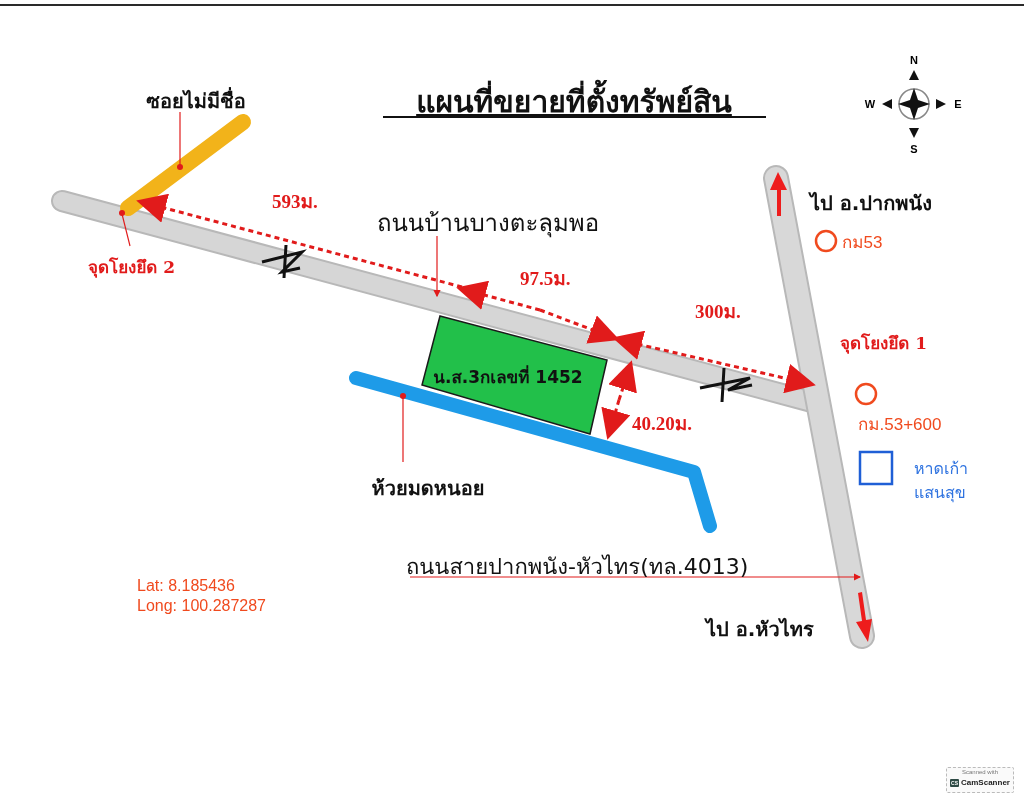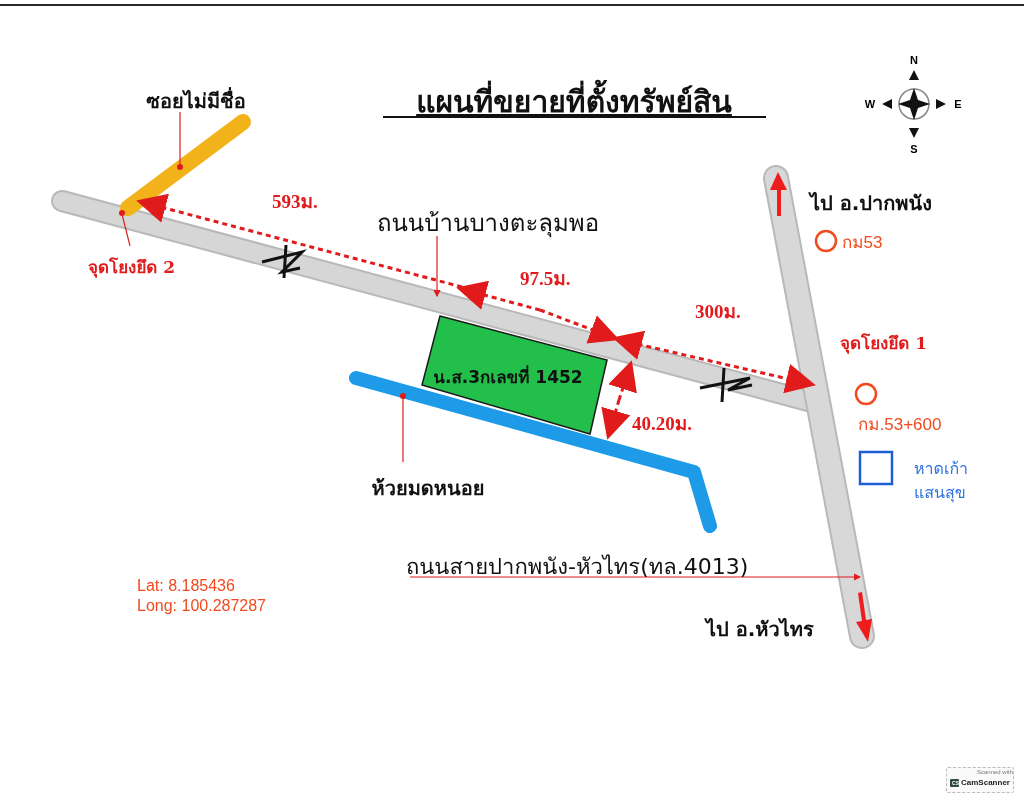--- a/index.html
+++ b/index.html
@@ -10,21 +10,21 @@
       position: relative;
     }
     .top-rule {
       position: absolute; left: 0; top: 4px; width: 1024px; height: 2px;
       background: #2a2a2a;
     }
     svg.map { position: absolute; left: 0; top: 0; }
     .watermark {
       position: absolute; left: 946px; top: 767px; width: 66px; height: 24px;
       border: 1px dashed #bbb; border-radius: 2px; background: #fafafa;
-      font-family: "Liberation Sans", sans-serif; text-align: right;
+      font-family: "Liberation Sans", sans-serif; text-align: center;
     }
     .watermark .small { font-size: 6px; color: #777; line-height: 9px; display: block; }
     .watermark .brand { font-size: 8px; color: #222; font-weight: bold; line-height: 11px; display: flex; align-items: center; justify-content: center; gap: 2px; }
     .watermark .logo { display: inline-block; width: 9px; height: 8px; background: #2e4a45; color: #fff; font-size: 5px; line-height: 8px; border-radius: 1px; }
   </style>
 </head>
 <body>
 
 <div class="top-rule"></div>
 

